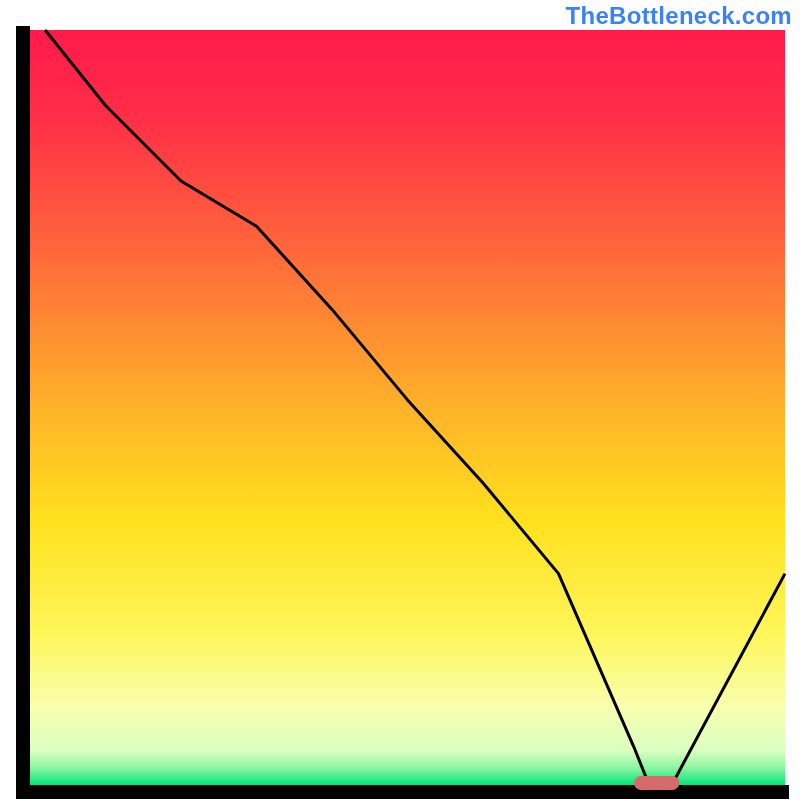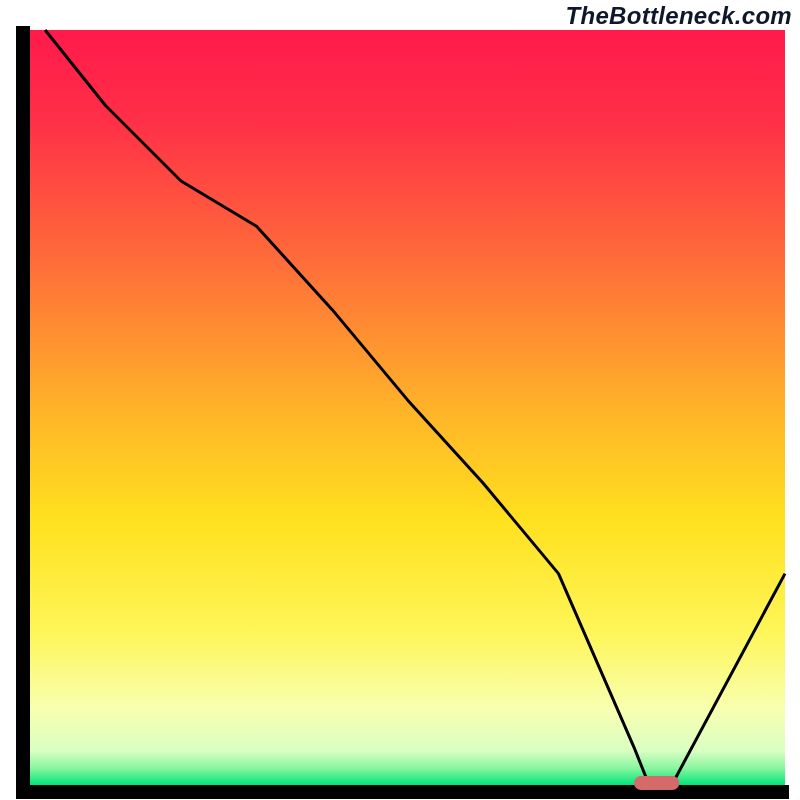--- a/index.html
+++ b/index.html
@@ -14,24 +14,23 @@
     position: relative;
     width: 800px;
     height: 800px;
   }
   .watermark {
     position: absolute;
     top: 2px;
     right: 8px;
     font-size: 24px;
     font-weight: 600;
-    color: #0f172a;
+    color: #3b82f6;
     letter-spacing: 0.3px;
     z-index: 10;
-    font-style: italic;
   }
   svg.plot {
     position: absolute;
     left: 0;
     top: 0;
   }
 </style>
 </head>
 <body>
 

